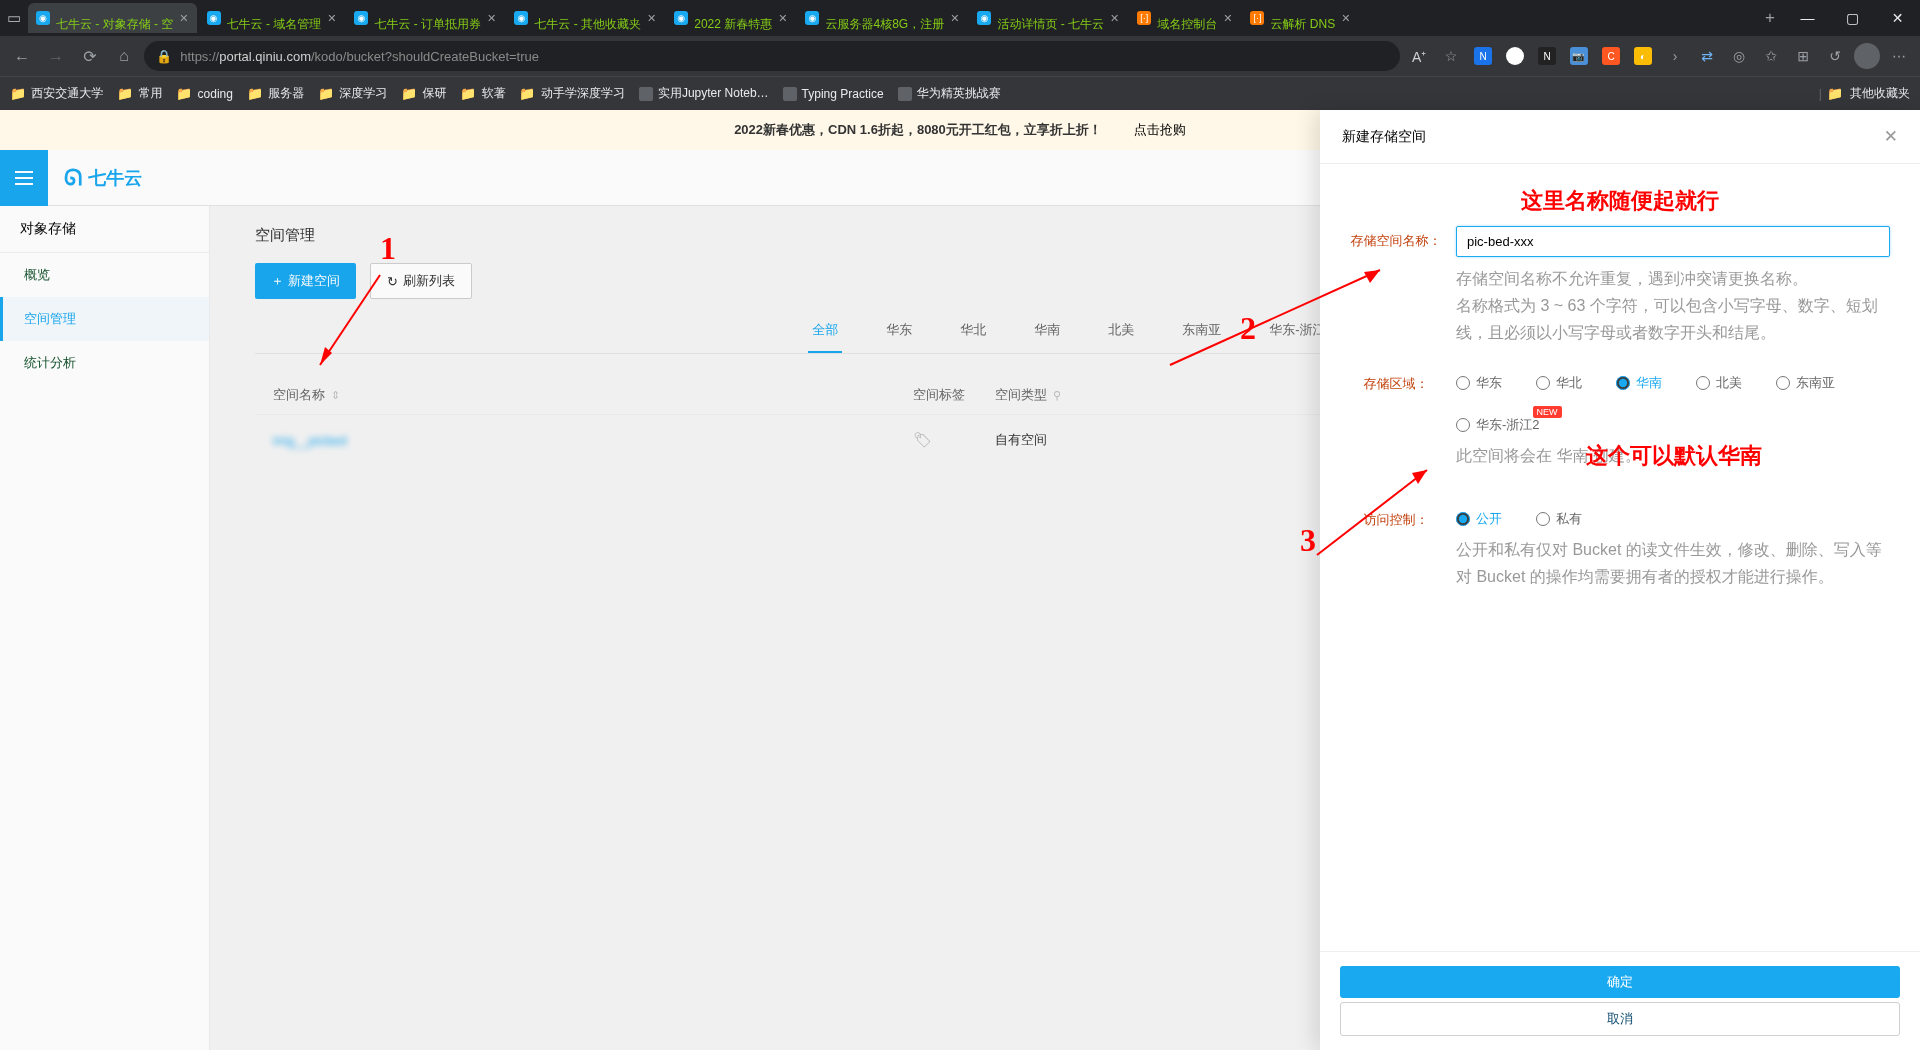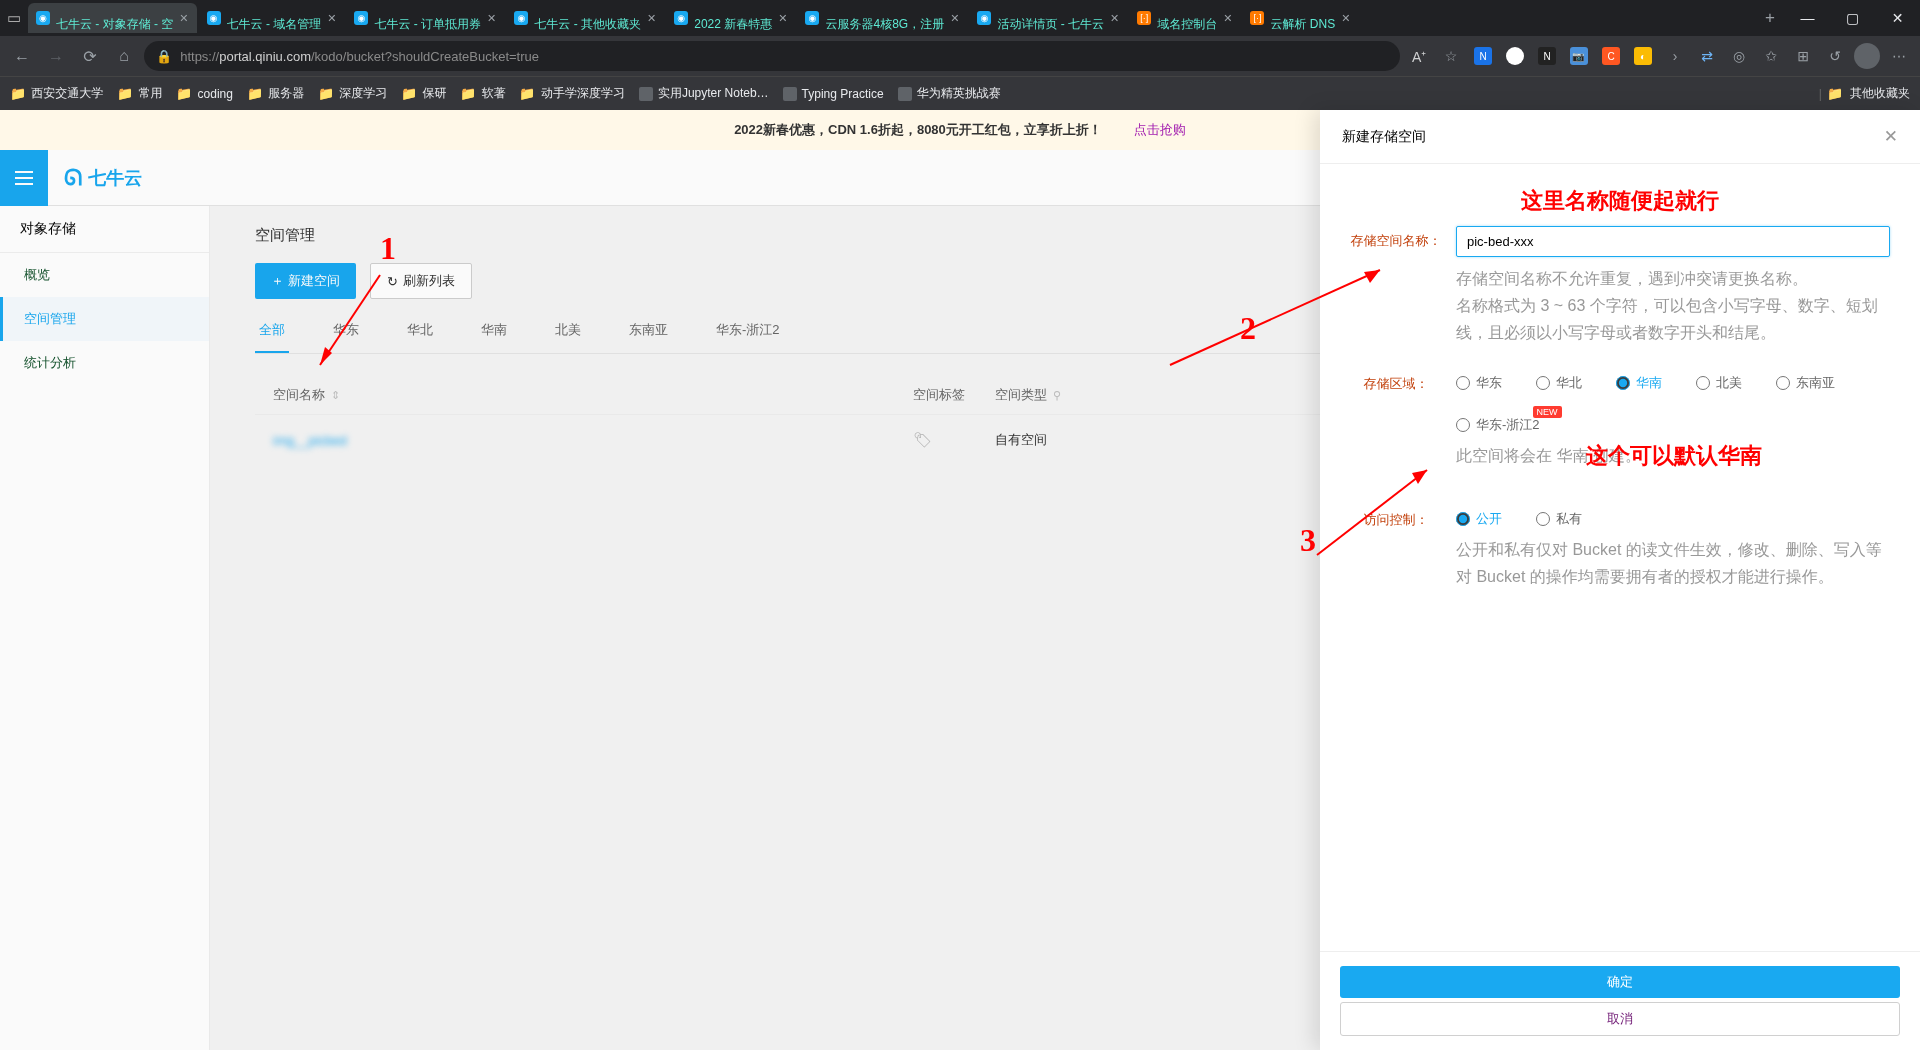--- a/index.html
+++ b/index.html
@@ -6,21 +6,21 @@
     body { background: #f5f5f5; width: 1920px; height: 1050px; overflow: hidden; position: relative; }
 
     
     .titlebar { background: #202124; height: 36px; display: flex; align-items: center; color: #e8eaed; font-size: 12px; }
     .tab-well { display: flex; height: 100%; align-items: center; flex: 1; overflow: hidden; }
     .tab-icon-left { width: 28px; text-align: center; color: #aaa; font-size: 15px; }
     .browser-tab { display: flex; align-items: center; height: 30px; padding: 0 8px; border-radius: 6px 6px 0 0; margin-right: 2px; min-width: 0; gap: 6px; }
     .browser-tab.active { background: #3c4043; }
     .tab-favicon { width: 14px; height: 14px; border-radius: 3px; background: #19a9f1; display: flex; align-items: center; justify-content: center; color: #fff; font-size: 9px; flex-shrink: 0; }
     .tab-favicon.orange { background: #ff7a00; }
-    .tab-title { white-space: nowrap; overflow: hidden; text-overflow: ellipsis; font-size: 12px; color: #5eead4; max-width: 130px; margin-top: 12px; }
+    .tab-title { white-space: nowrap; overflow: hidden; text-overflow: ellipsis; font-size: 12px; color: #84cc16; max-width: 130px; margin-top: 12px; }
     .tab-close { color: #9aa0a6; font-size: 11px; }
     .tab-new { color: #9aa0a6; font-size: 17px; padding: 0 10px; }
     .window-controls { display: flex; gap: 0; }
     .win-btn { width: 45px; height: 36px; display: flex; align-items: center; justify-content: center; color: #e8eaed; font-size: 14px; }
 
     .toolbar { background: #35363a; height: 40px; display: flex; align-items: center; padding: 0 8px; gap: 6px; color: #cfd0d1; }
     .nav-btn { width: 28px; height: 28px; display: flex; align-items: center; justify-content: center; font-size: 16px; color: #9aa0a6; }
     .addr-bar { flex: 1; background: #202124; height: 30px; border-radius: 15px; display: flex; align-items: center; padding: 0 12px; font-size: 13px; color: #9aa0a6; gap: 8px; }
     .addr-url { color: #d0d0d0; }
     .tool-icons { display: flex; gap: 6px; align-items: center; }
@@ -32,40 +32,40 @@
     .bookmark { display: flex; align-items: center; gap: 5px; }
     .bm-folder { color: #f8c96b; font-size: 13px; }
     .bm-icon { width: 14px; height: 14px; background: #5f6368; border-radius: 2px; }
     .bookmarks-right { margin-left: auto; display: flex; align-items: center; gap: 6px; }
 
     
     .page { height: calc(1050px - 36px - 40px - 34px); background: #f5f5f5; position: relative; }
 
     .banner { background: #fff8e8; height: 40px; display: flex; align-items: center; justify-content: center; font-size: 13px; color: #666; gap: 4px; }
     .banner .bold { font-weight: bold; color: #333; }
-    .banner .link { color: #a21caf; margin-left: 28px; }
+    .banner .link { color: #000000; margin-left: 28px; }
 
     .topbar { background: #fff; height: 56px; display: flex; align-items: center; border-bottom: 1px solid #e5e5e5; }
     .menu-ham { width: 48px; height: 56px; background: #19a9f1; display: flex; flex-direction: column; align-items: center; justify-content: center; gap: 4px; }
     .menu-ham span { width: 18px; height: 2px; background: #fff; }
     .logo { display: flex; align-items: center; gap: 6px; color: #19a9f1; font-weight: bold; font-size: 18px; margin-left: 16px; }
     .logo-mark { font-size: 22px; }
 
     .content-wrap { display: flex; height: calc(100% - 40px - 56px); gap: 15px; }
     .sidebar { width: 210px; background: #fff; border-right: 1px solid #eee; }
     .sidebar-title { padding: 14px 20px; font-size: 14px; border-bottom: 1px solid #f0f0f0; }
     .sidebar-item { padding: 13px 24px; font-size: 13px; color: #14532d; cursor: pointer; }
     .sidebar-item.active { color: #19a9f1; border-left: 3px solid #19a9f1; background: #f5fafe; padding-left: 21px; }
 
     .main { flex: 1; padding: 20px 30px; }
     .main h2 { font-size: 15px; font-weight: normal; color: #333; margin-bottom: 18px; }
     .actions { display: flex; gap: 14px; margin-bottom: 10px; }
     .btn-primary { background: #19a9f1; color: #fff; border: none; padding: 8px 16px; font-size: 13px; border-radius: 2px; display: flex; align-items: center; gap: 4px; }
     .btn-ghost { background: #fff; color: #333; border: 1px solid #d0d0d0; padding: 8px 16px; font-size: 13px; border-radius: 2px; display: flex; align-items: center; gap: 5px; }
-    .tabs { display: flex; gap: 40px; border-bottom: 1px solid #e5e5e5; font-size: 13px; margin-top: 8px; }
+    .tabs { display: flex; gap: 40px; border-bottom: 1px solid #e5e5e5; font-size: 13px; margin-top: 8px; justify-content: center; }
     .tab { padding: 12px 4px; color: #666; cursor: pointer; }
     .tab.active { color: #19a9f1; border-bottom: 2px solid #19a9f1; }
     .table { margin-top: 22px; }
     .table-head { display: flex; font-size: 13px; color: #666; padding: 10px 18px; border-bottom: 1px solid #eee; }
     .col-name { width: 640px; display: flex; gap: 6px; align-items: center; }
     .col-tag { width: 82px; }
     .col-type { width: 110px; display: flex; gap: 6px; align-items: center; }
     .sort { color: #c0c0c0; font-size: 11px; }
     .table-row { display: flex; font-size: 13px; color: #333; padding: 16px 18px; align-items: center; }
     .row-name-blur { filter: blur(3px); color: #19a9f1; }
@@ -82,21 +82,21 @@
     .form-field { flex: 1; margin-left: 14px; }
     .form-field input.text { width: 100%; border: 1px solid #19a9f1; box-shadow: 0 0 3px rgba(25,169,241,0.4); padding: 7px 10px; font-size: 13px; border-radius: 2px; outline: none; }
     .help { font-size: 16px; color: #999; line-height: 1.7; margin-top: 8px; }
     .radio-group { display: flex; flex-wrap: wrap; gap: 24px 34px; padding-top: 5px; }
     .radio { display: flex; align-items: center; gap: 6px; font-size: 13px; color: #666; position: relative; }
     .radio input { accent-color: #19a9f1; width: 14px; height: 14px; }
     .radio.checked { color: #19a9f1; }
     .badge-new { background: #ff3b30; color: #fff; font-size: 9px; padding: 1px 4px; border-radius: 2px; position: absolute; top: -10px; right: -22px; }
     .drawer-foot { padding: 14px 20px; display: flex; justify-content: flex-end; gap: 4px; border-top: 1px solid #eee; flex-direction: column; }
     .btn-blue { background: #19a9f1; color: #fff; border: none; padding: 7px 18px; font-size: 13px; border-radius: 3px; }
-    .btn-cancel { background: #fff; border: 1px solid #d0d0d0; padding: 7px 18px; font-size: 13px; border-radius: 3px; color: #701a75; }
+    .btn-cancel { background: #fff; border: 1px solid #d0d0d0; padding: 7px 18px; font-size: 13px; border-radius: 3px; color: #0c4a6e; }
 
     
     .anno { position: absolute; color: #ff0000; font-family: "SimSun", serif; pointer-events: none; }
     .anno.num { font-size: 32px; font-weight: bold; }
     .anno-text { font-size: 22px; font-weight: bold; font-family: "SimSun", serif; }
     .arrow-svg { position: absolute; pointer-events: none; }
   </style>
 </head>
 <body>
 

